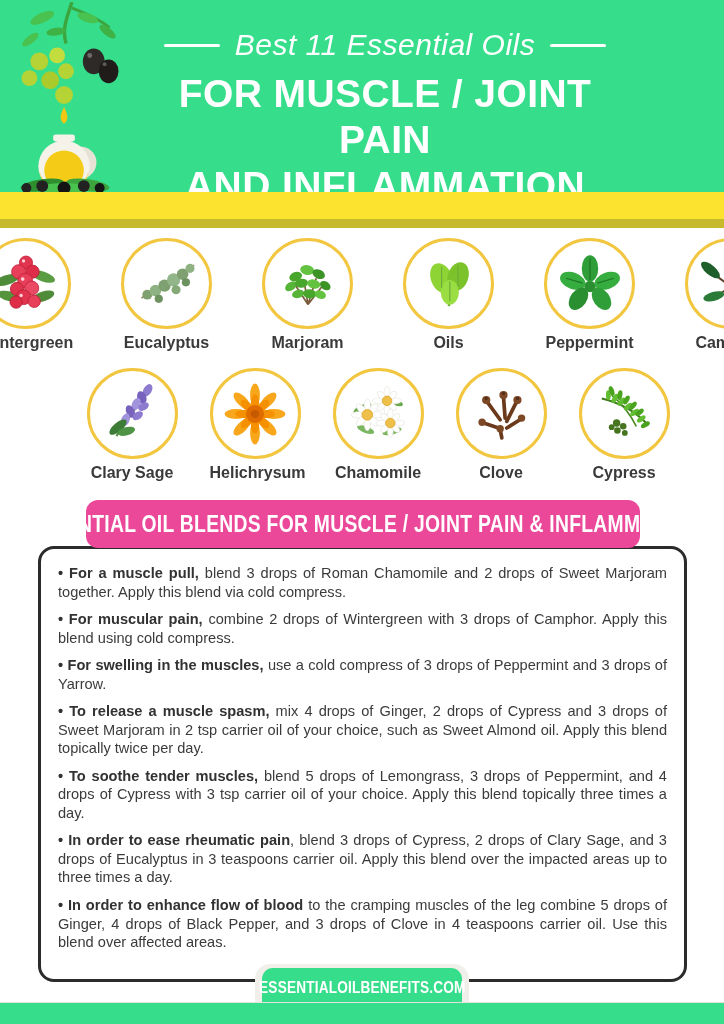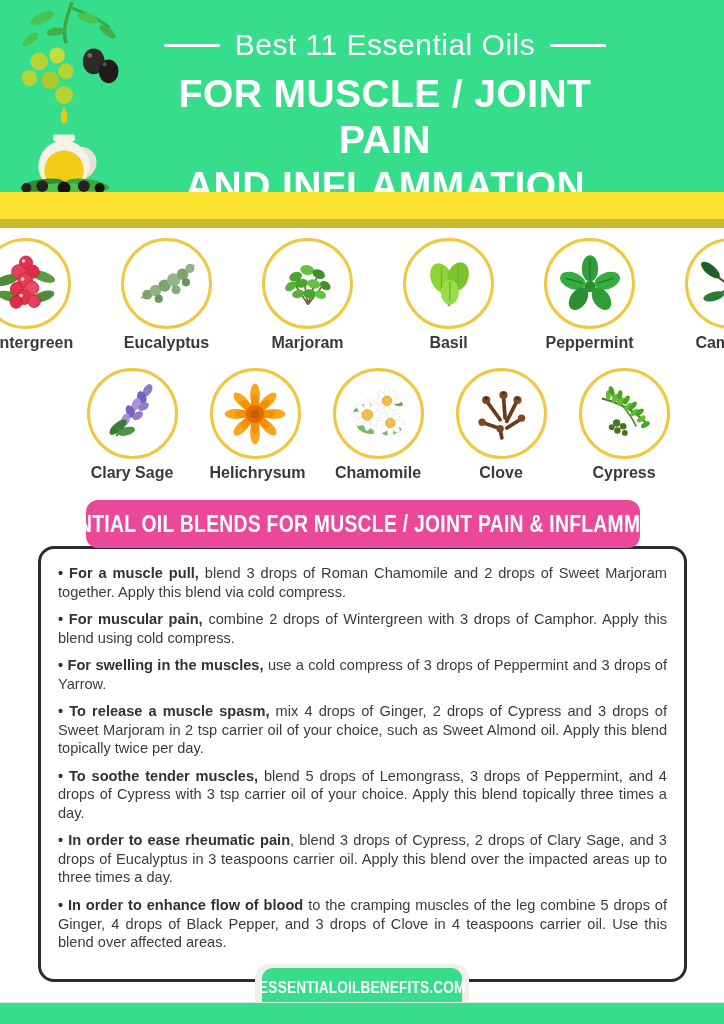--- a/index.html
+++ b/index.html
@@ -4,21 +4,21 @@
 <style>
   html,body{margin:0;padding:0;background:#fff;}
   .page{position:relative;width:724px;height:1024px;background:#ffffff;overflow:hidden;
         font-family:"Liberation Sans",sans-serif;}
 
   
   .header{position:absolute;top:0;left:0;width:724px;height:192px;background:#36de8c;}
   .olive-art{position:absolute;top:2px;left:12px;width:112px;height:190px;z-index:1;}
   .header-text{position:absolute;left:130px;top:26px;width:510px;text-align:center;color:#fff;}
   .script-row{display:flex;align-items:center;justify-content:center;gap:15px;height:38px;}
-  .script{font-size:30px;font-weight:400;letter-spacing:.5px;}
+  .script{font-style:italic;font-size:30px;font-weight:400;letter-spacing:.5px;}
   .dash{width:56px;height:3px;background:#ffffff;border-radius:2px;flex:0 0 auto;}
   .title-line{font-size:39px;font-weight:700;line-height:46px;letter-spacing:.4px;margin:0;}
   .title-line.first{margin-top:7px;text-align:center;}
 
   
   .stripe-yellow{position:absolute;top:192px;left:0;width:724px;height:27px;background:#fbe32f;}
   .stripe-olive{position:absolute;top:219px;left:0;width:724px;height:9px;background:#c8ba2f;}
 
   
   .oil-row{position:absolute;left:0;width:724px;display:flex;justify-content:center;}
@@ -171,21 +171,21 @@
       <div class="oil-item">
         <div class="oil-circle">
           <svg class="oil-svg" viewBox="0 0 90 90">
             <path d="M45,72 L45,50" stroke="#6fae3a" stroke-width="3"></path>
             <ellipse cx="36" cy="38" rx="13" ry="19" fill="#8fd435" transform="rotate(-22 36 38)"></ellipse>
             <ellipse cx="56" cy="36" rx="12.5" ry="18" fill="#7cc22a" transform="rotate(18 56 36)"></ellipse>
             <ellipse cx="46" cy="55" rx="11" ry="15" fill="#9ade44"></ellipse>
             <path d="M36,24 L36,50 M56,22 L56,48 M46,42 L46,66" stroke="#6fae3a" stroke-width="1.5"></path>
           </svg>
         </div>
-        <div class="oil-label">Basil</div>
+        <div class="oil-label">Oils</div>
       </div>
       <div class="oil-item">
         <div class="oil-circle">
           <svg class="oil-svg" viewBox="0 0 90 90">
             <circle cx="45" cy="48" r="7" fill="#2a8f31"></circle>
             <ellipse cx="45" cy="26" rx="10" ry="16" fill="#2f9e38"></ellipse>
             <ellipse cx="24" cy="41" rx="10" ry="16" fill="#36ad3f" transform="rotate(-70 24 41)"></ellipse>
             <ellipse cx="66" cy="41" rx="10" ry="16" fill="#36ad3f" transform="rotate(70 66 41)"></ellipse>
             <ellipse cx="31" cy="63" rx="10" ry="15" fill="#2a8f31" transform="rotate(-145 31 63)"></ellipse>
             <ellipse cx="59" cy="63" rx="10" ry="15" fill="#2f9e38" transform="rotate(145 59 63)"></ellipse>

